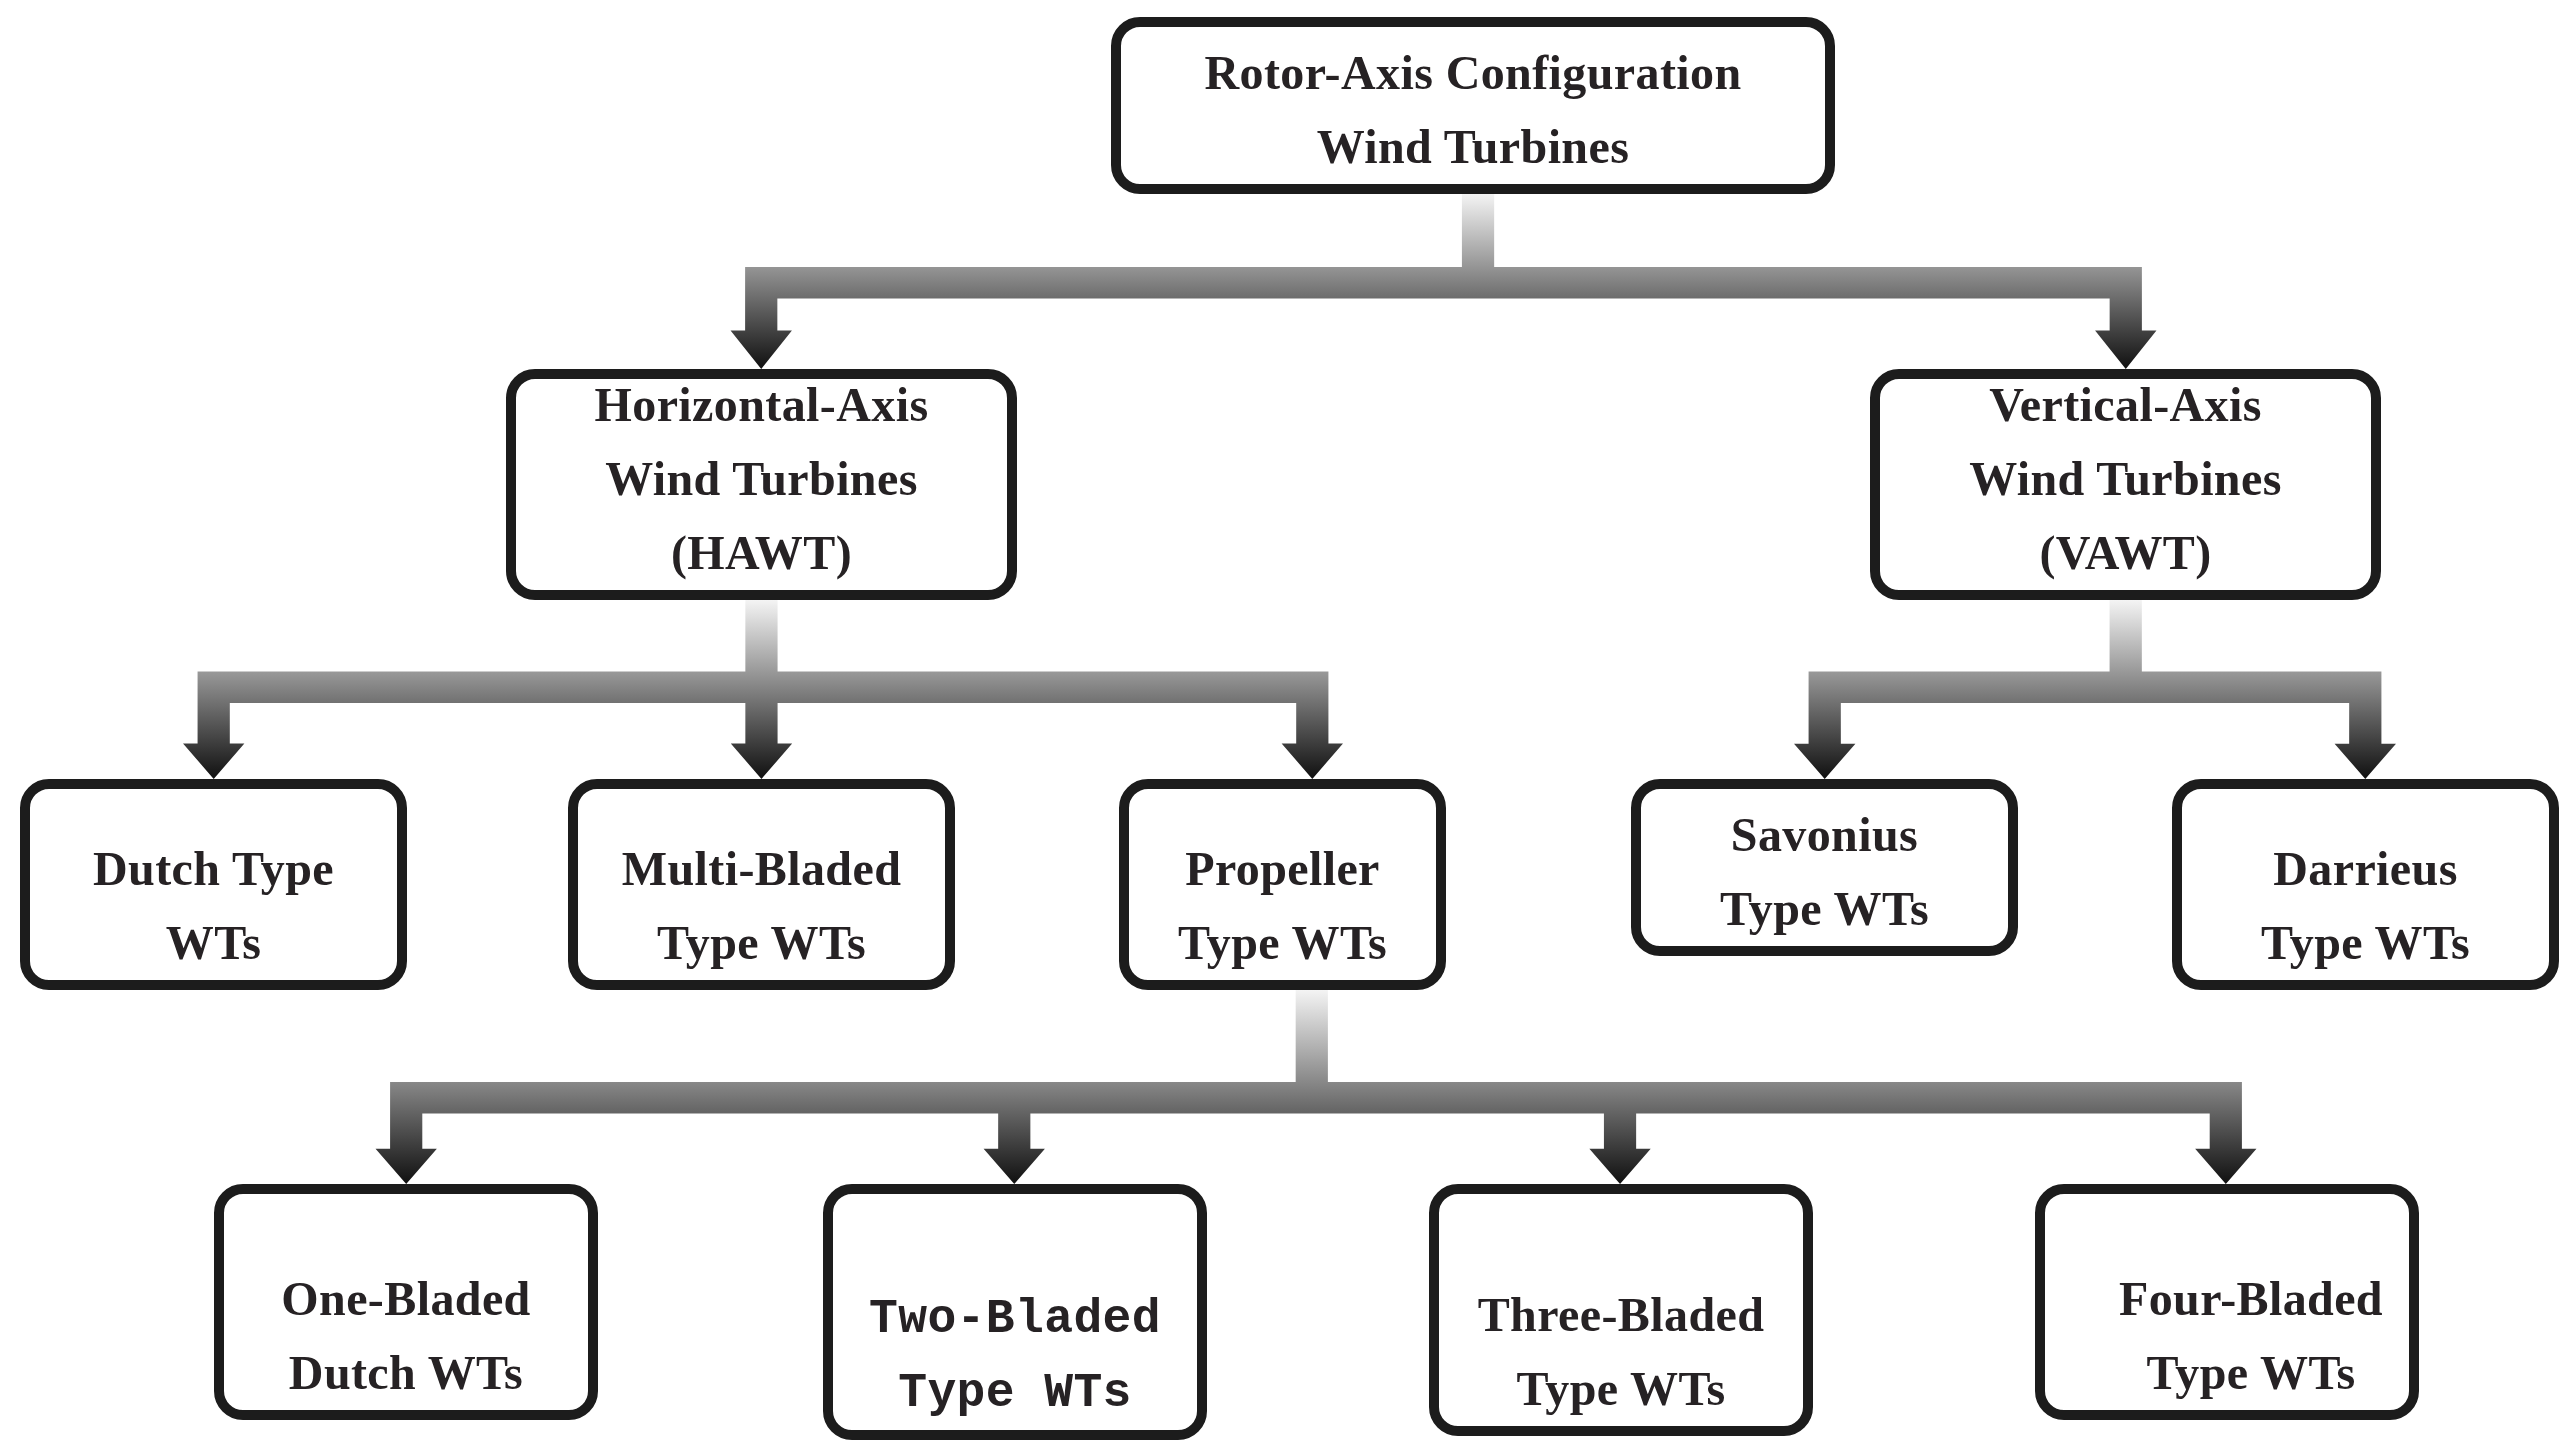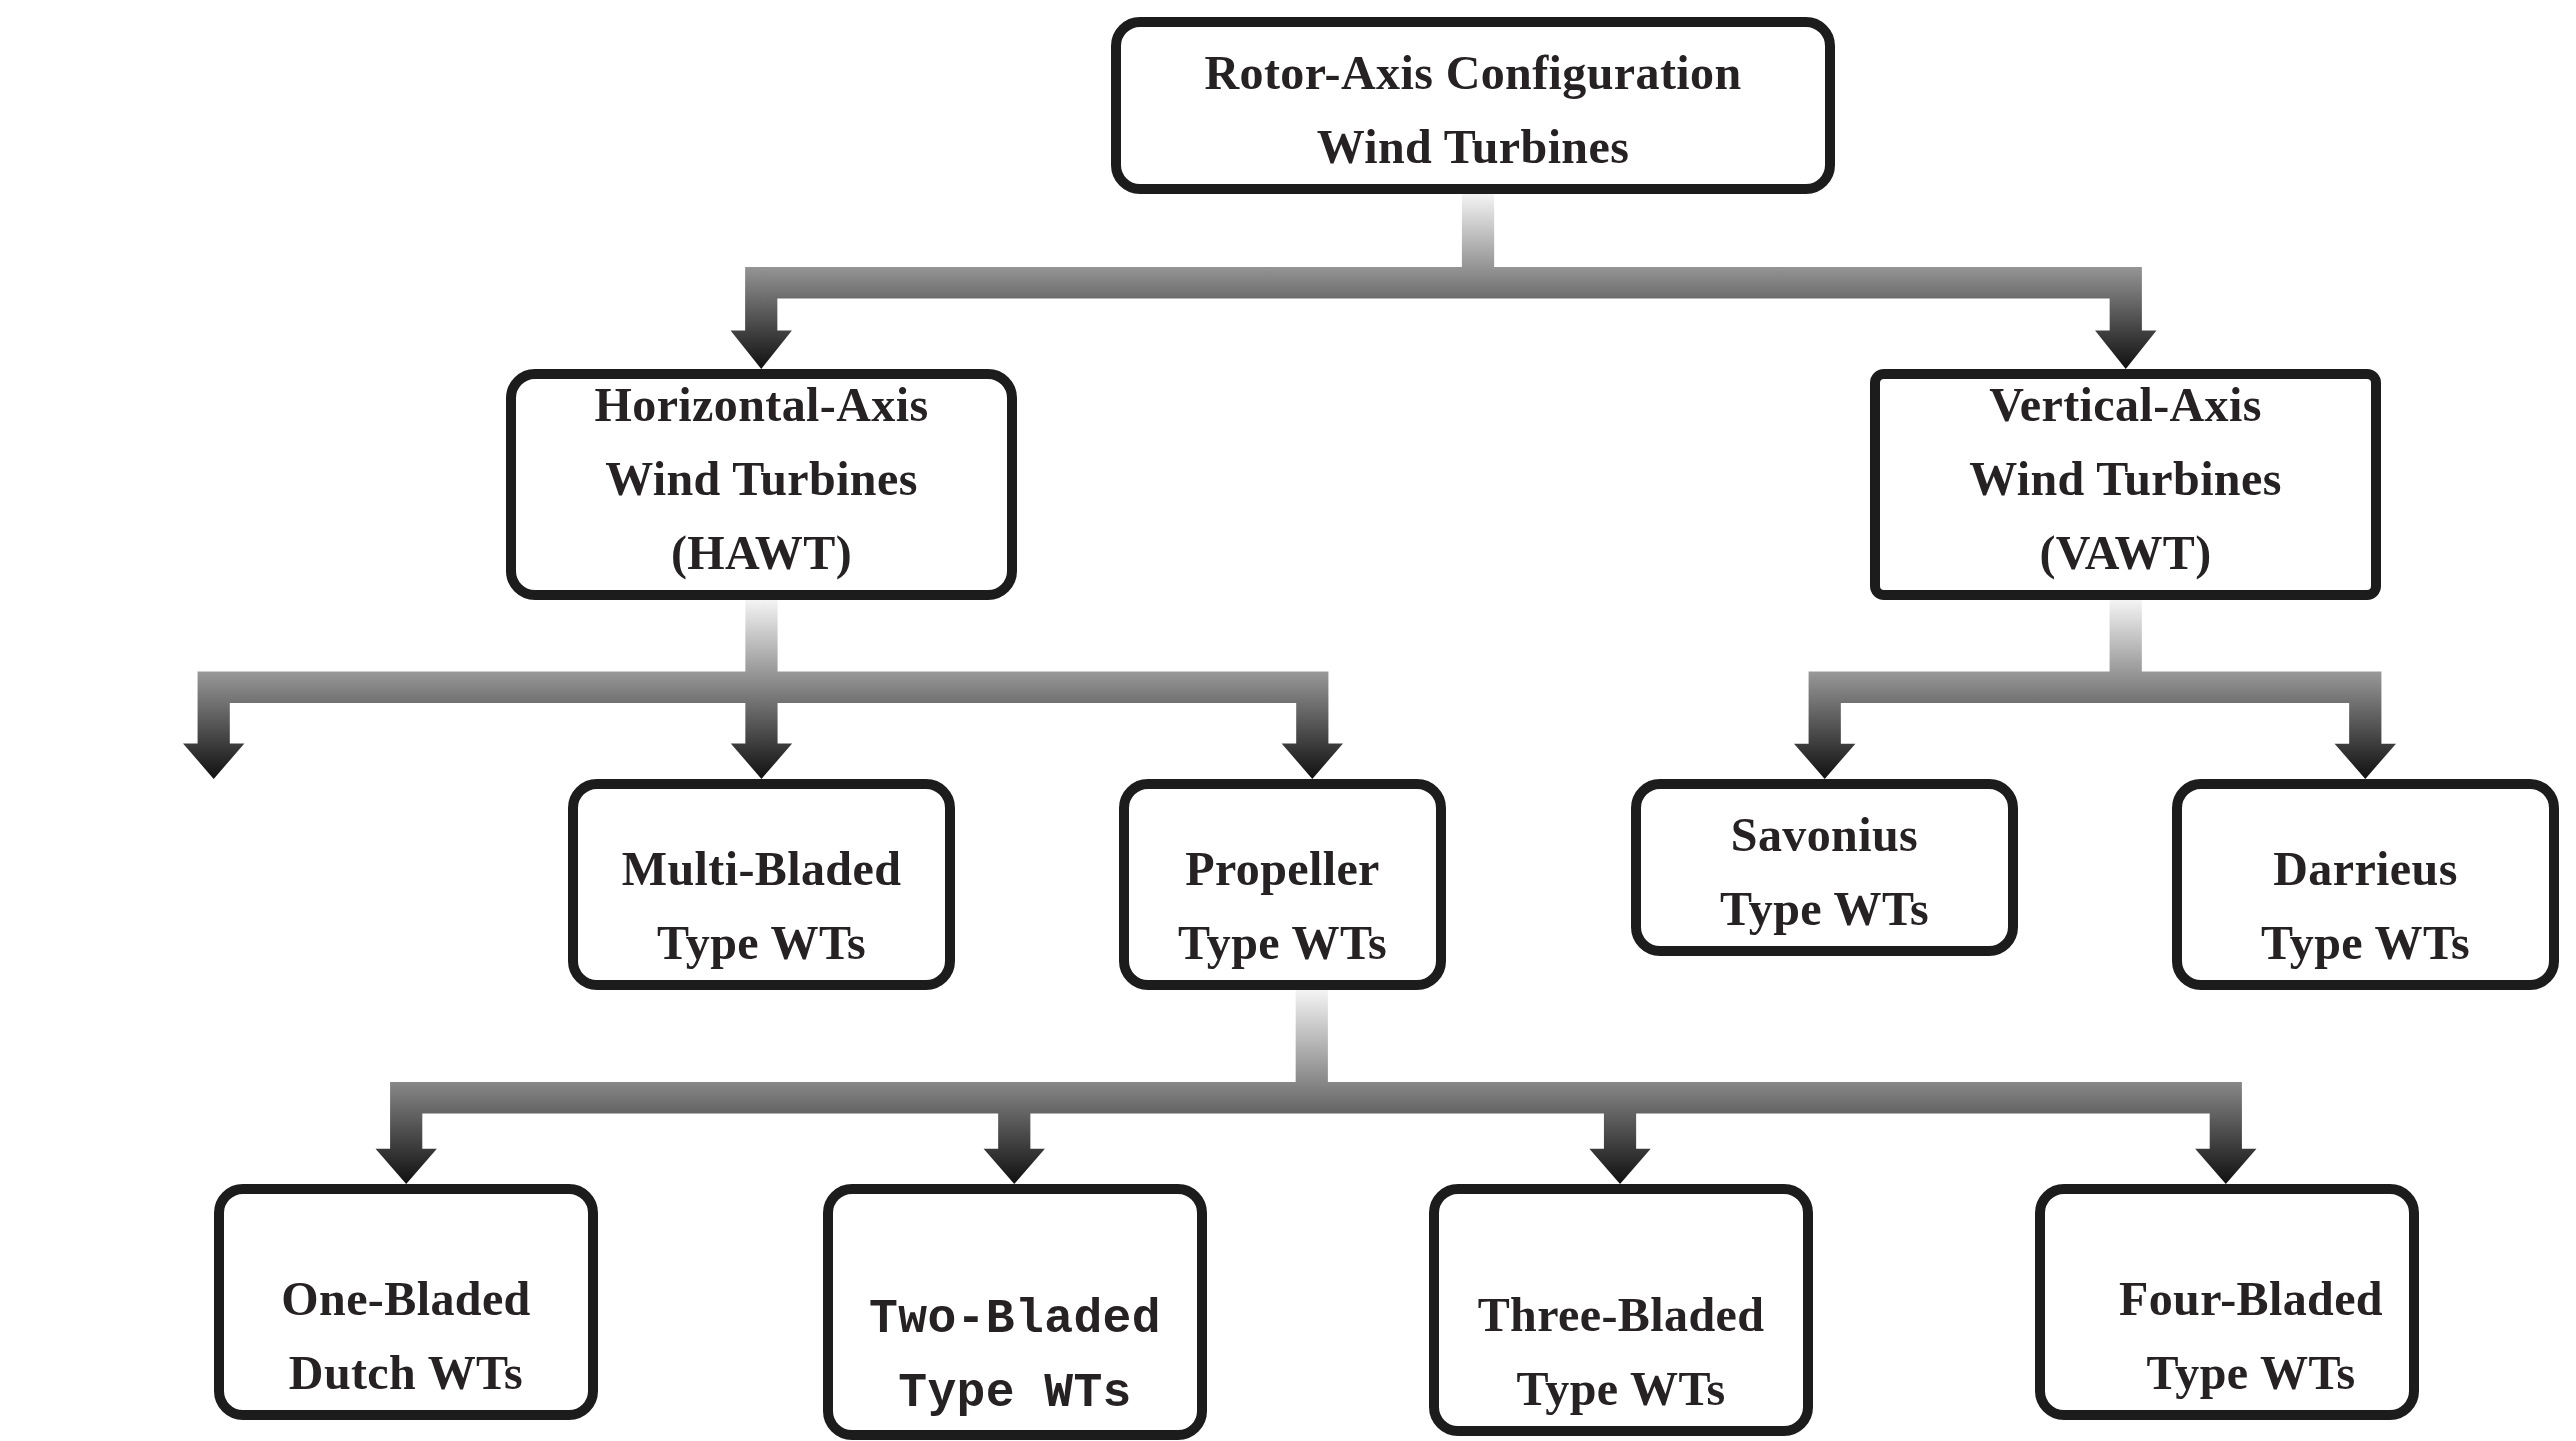--- a/index.html
+++ b/index.html
@@ -103,26 +103,30 @@
   <div class="node" style="left:1111px;top:17px;width:724px;height:177px;">
     <span class="label">Rotor-Axis Configuration
 Wind Turbines</span>
   </div>
 
   <div class="node" style="left:506px;top:369px;width:511px;height:231px;">
     <span class="label">Horizontal-Axis
 Wind Turbines
 (HAWT)</span>
   </div>
-  <div class="node" style="left:1870px;top:369px;width:511px;height:231px;border-radius:14px;">
+  <div class="node" style="left:1870px;top:369px;width:511px;height:231px;">
     <span class="label">Vertical-Axis
 Wind Turbines
 (VAWT)</span>
   </div>
 
+  <div class="node" style="left:20px;top:779px;width:387px;height:211px;">
+    <span class="label">Dutch Type
+WTs</span>
+  </div>
   <div class="node" style="left:568px;top:779px;width:387px;height:211px;">
     <span class="label">Multi-Bladed
 Type WTs</span>
   </div>
   <div class="node" style="left:1119px;top:779px;width:327px;height:211px;">
     <span class="label">Propeller
 Type WTs</span>
   </div>
   <div class="node" style="left:1631px;top:779px;width:387px;height:177px;">
     <span class="label">Savonius

